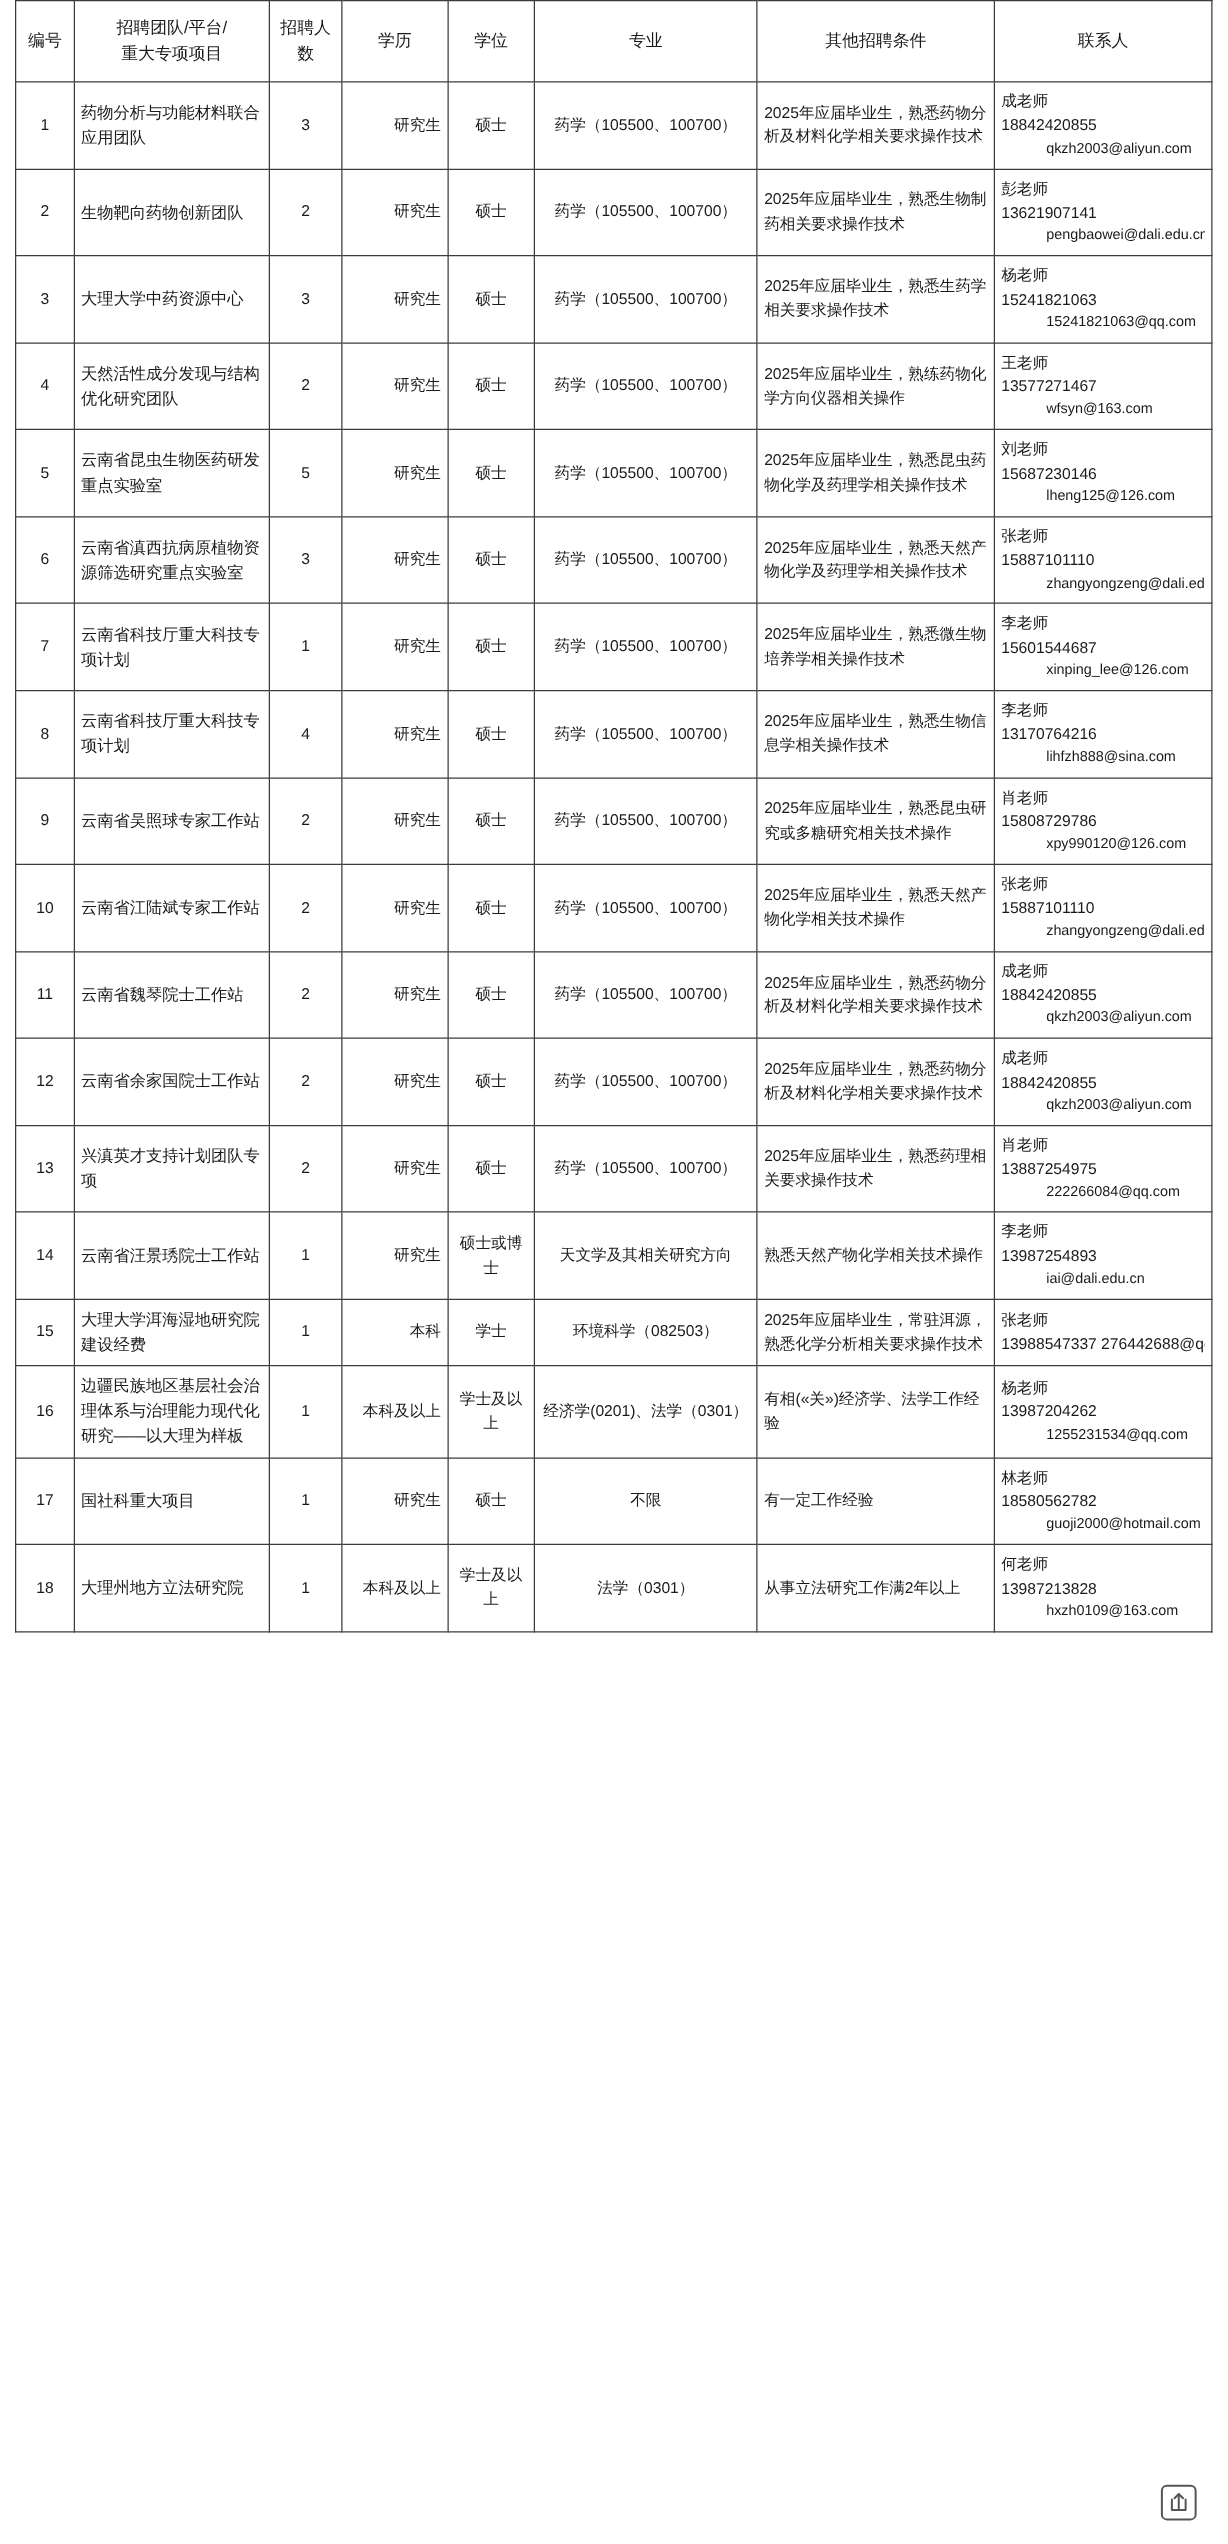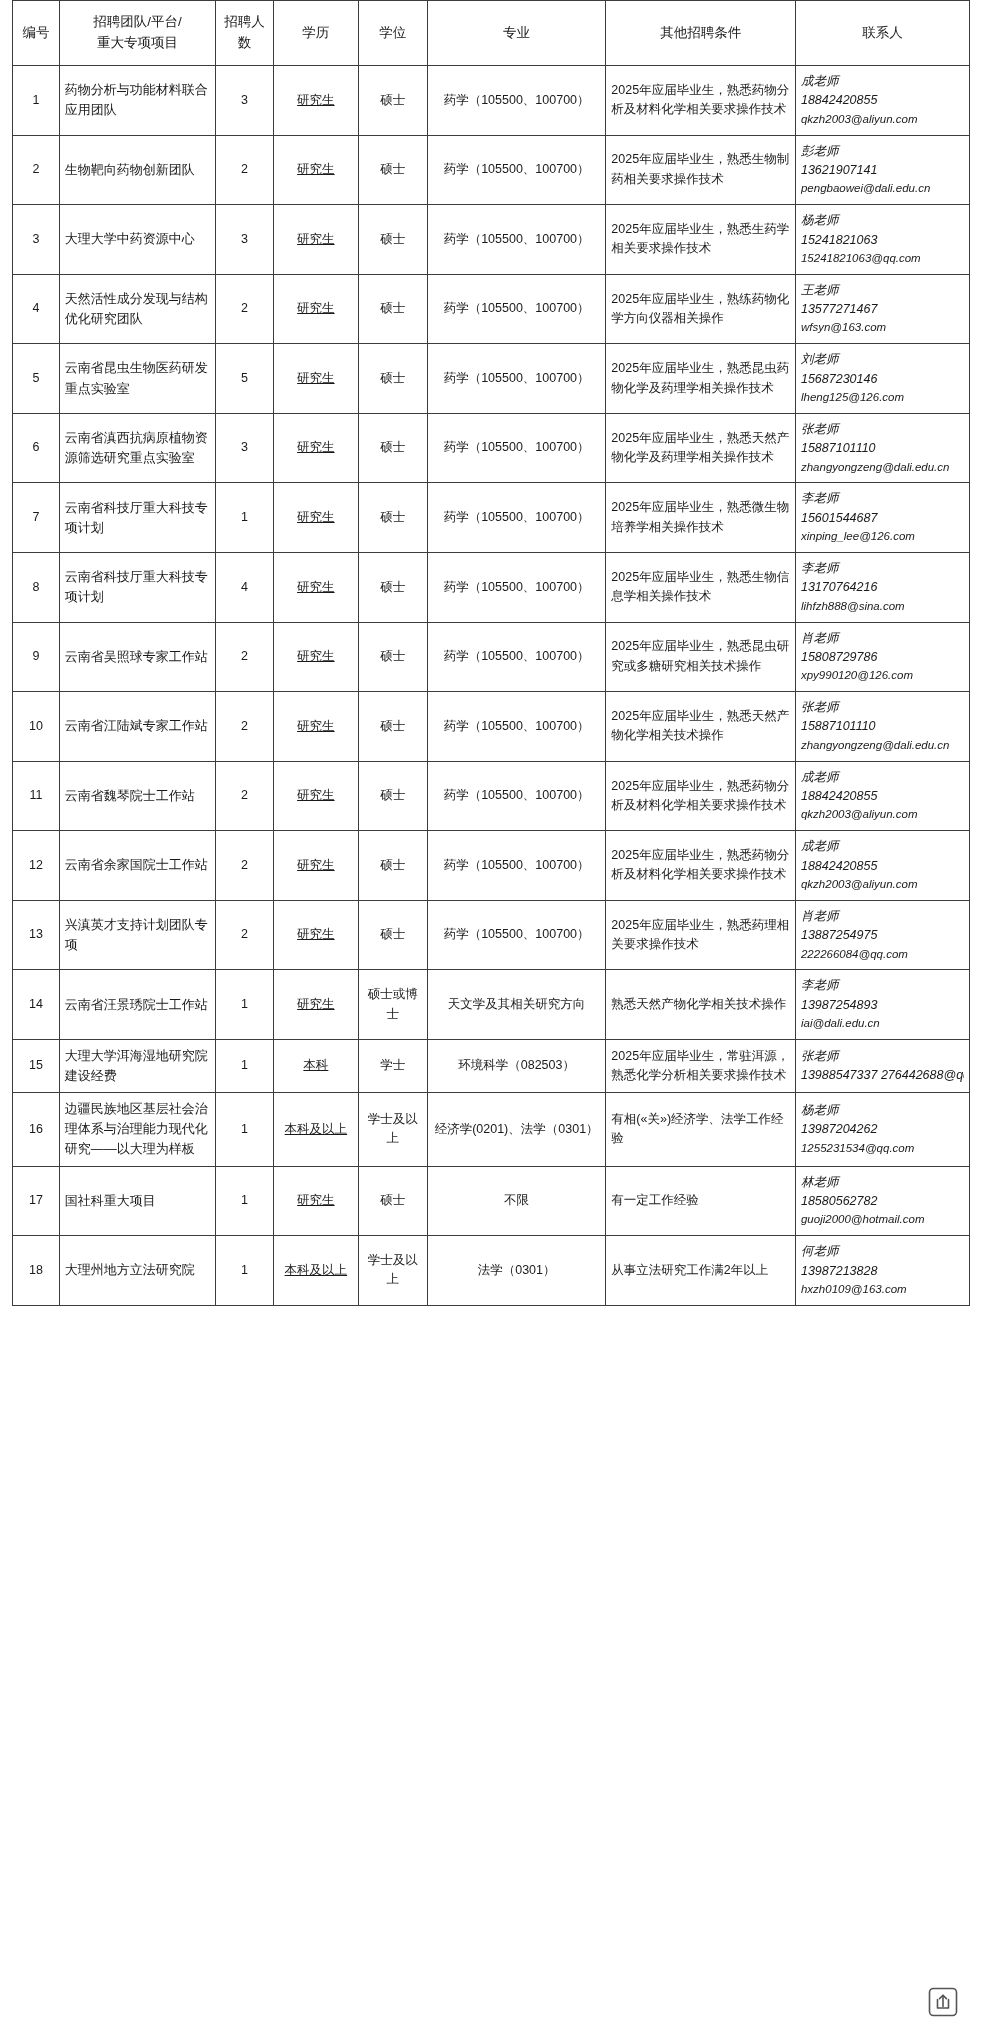--- a/index.html
+++ b/index.html
@@ -44,27 +44,27 @@
   table.recruit thead th {
     text-align: center;
     font-weight: normal;
     font-size: 13.5px;
     padding: 10px 4px;
     height: 44px;
   }
   td.idx { text-align: center; font-size: 12.5px; }
   td.team { text-align: left; padding-left: 8px; font-size: 13px; }
   td.num { text-align: center; }
-  td.edu { text-align: center; text-decoration: underline; }
+  td.edu { text-align: right; }
   td.deg { text-align: center; }
   td.major { text-align: center; }
   td.cond { text-align: left; padding-left: 7px; }
-  td.contact { text-align: left; padding-left: 7px; font-style: italic; }
+  td.contact { text-align: left; padding-left: 7px; }
   td.contact .line { display: block; white-space: nowrap; overflow: hidden; text-overflow: clip; }
-  td.contact .line.em { font-size: 11.5px; }
+  td.contact .line.em { font-size: 11.5px; margin-left: 36px; }
   .multiline { display: block; }
 
   .footer-icon {
     position: absolute;
     right: 24px;
     bottom: 18px;
     width: 30px;
     height: 30px;
   }
   .footer-icon svg { display: block; }

